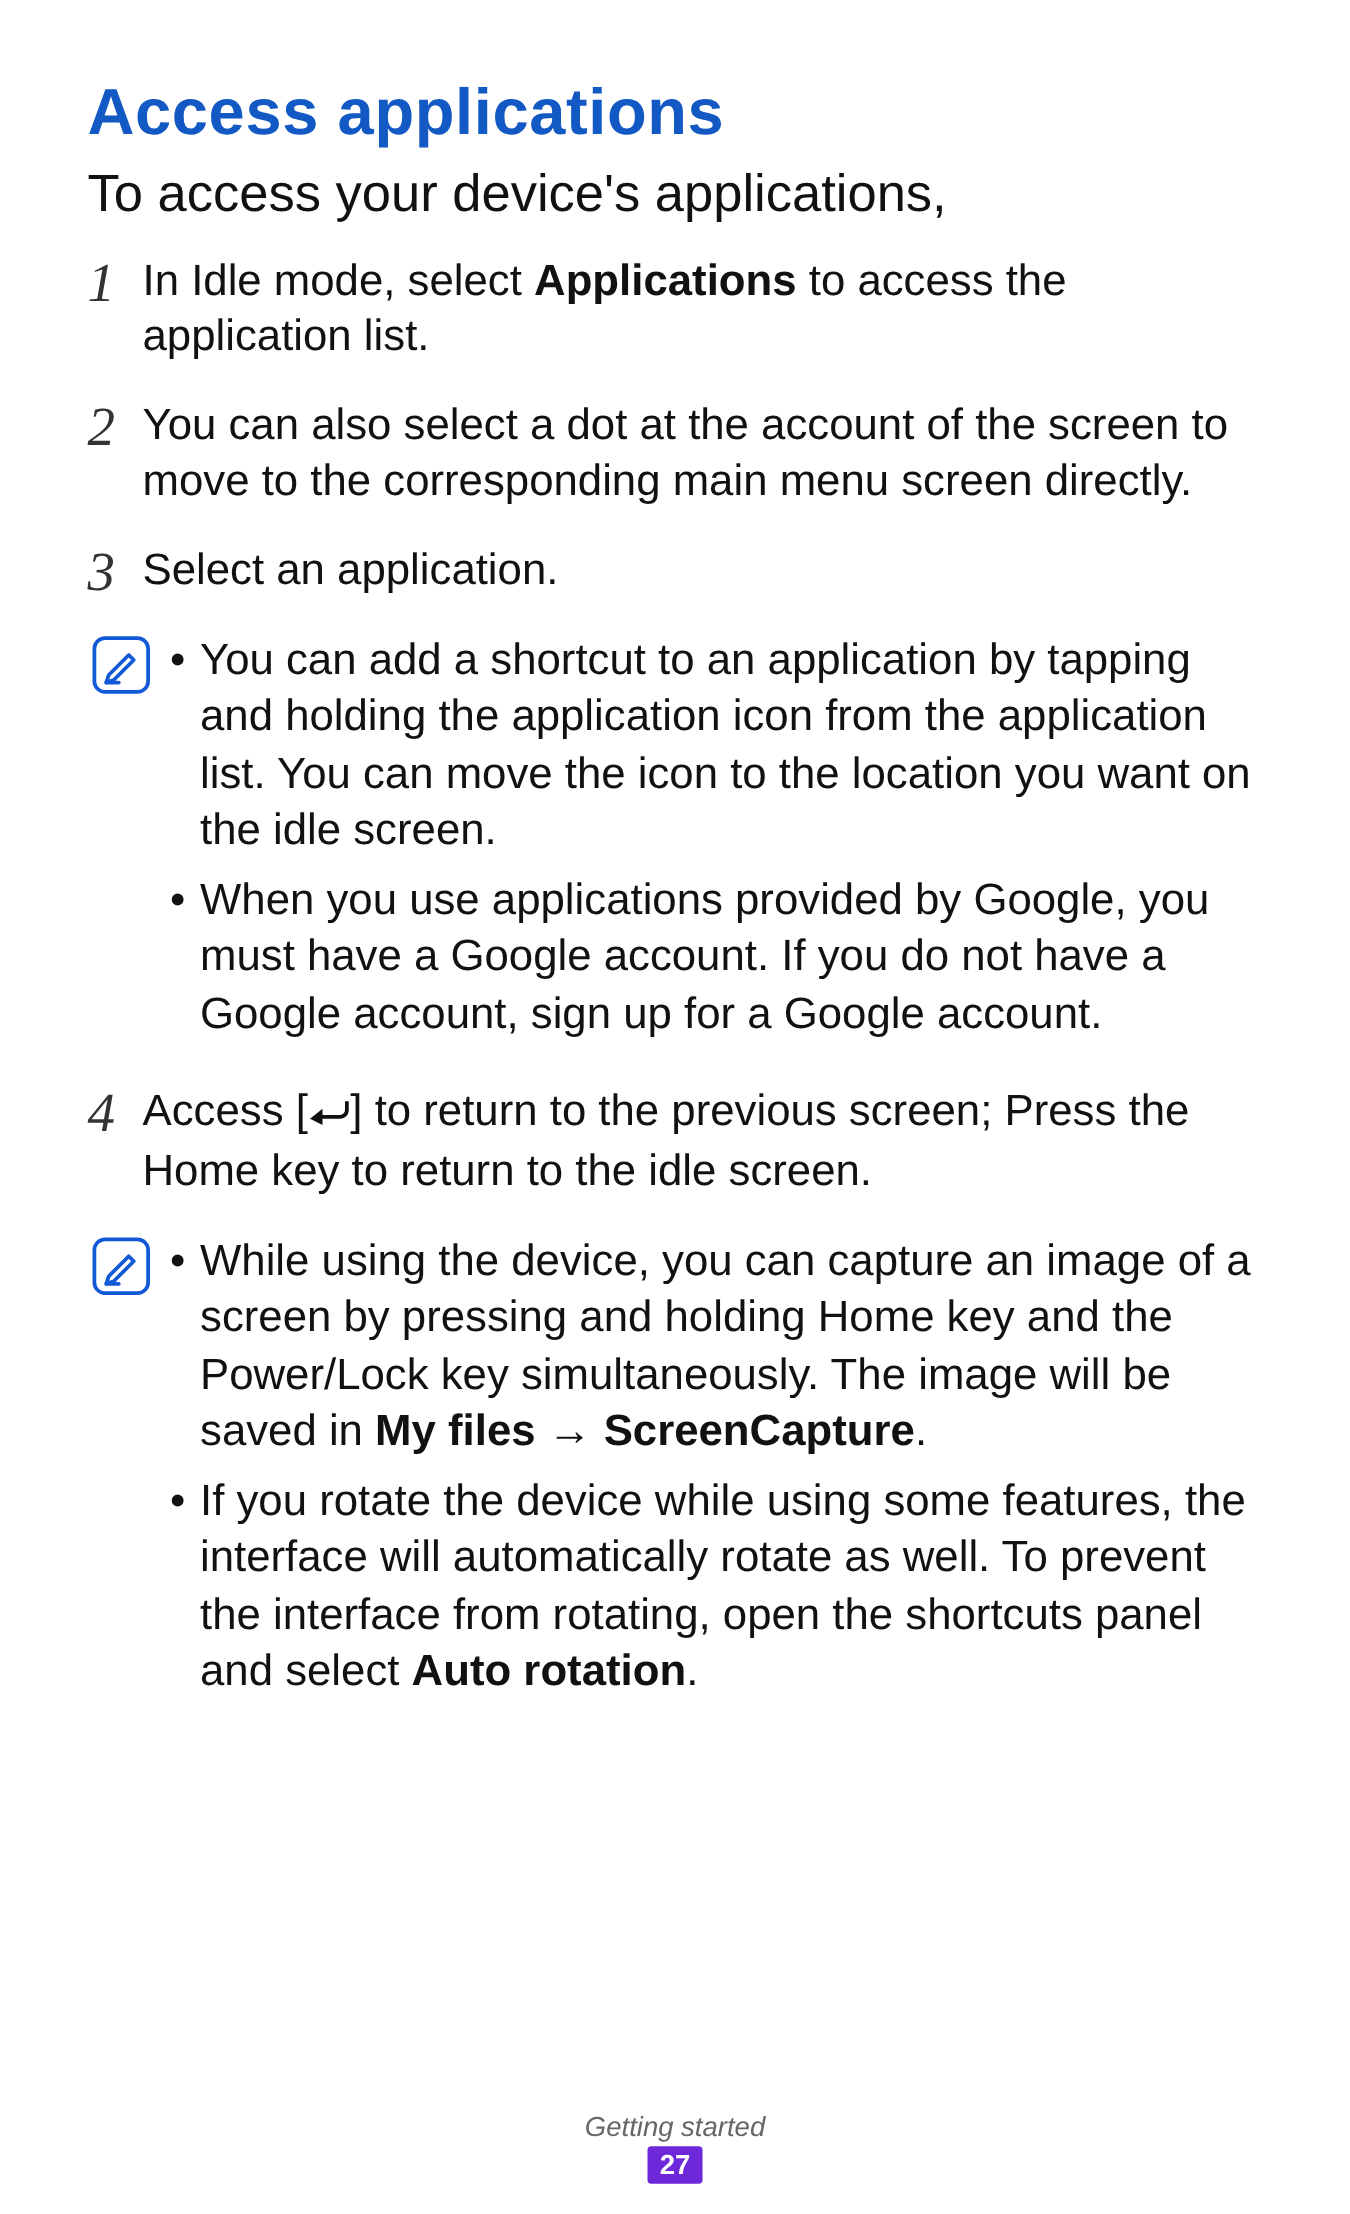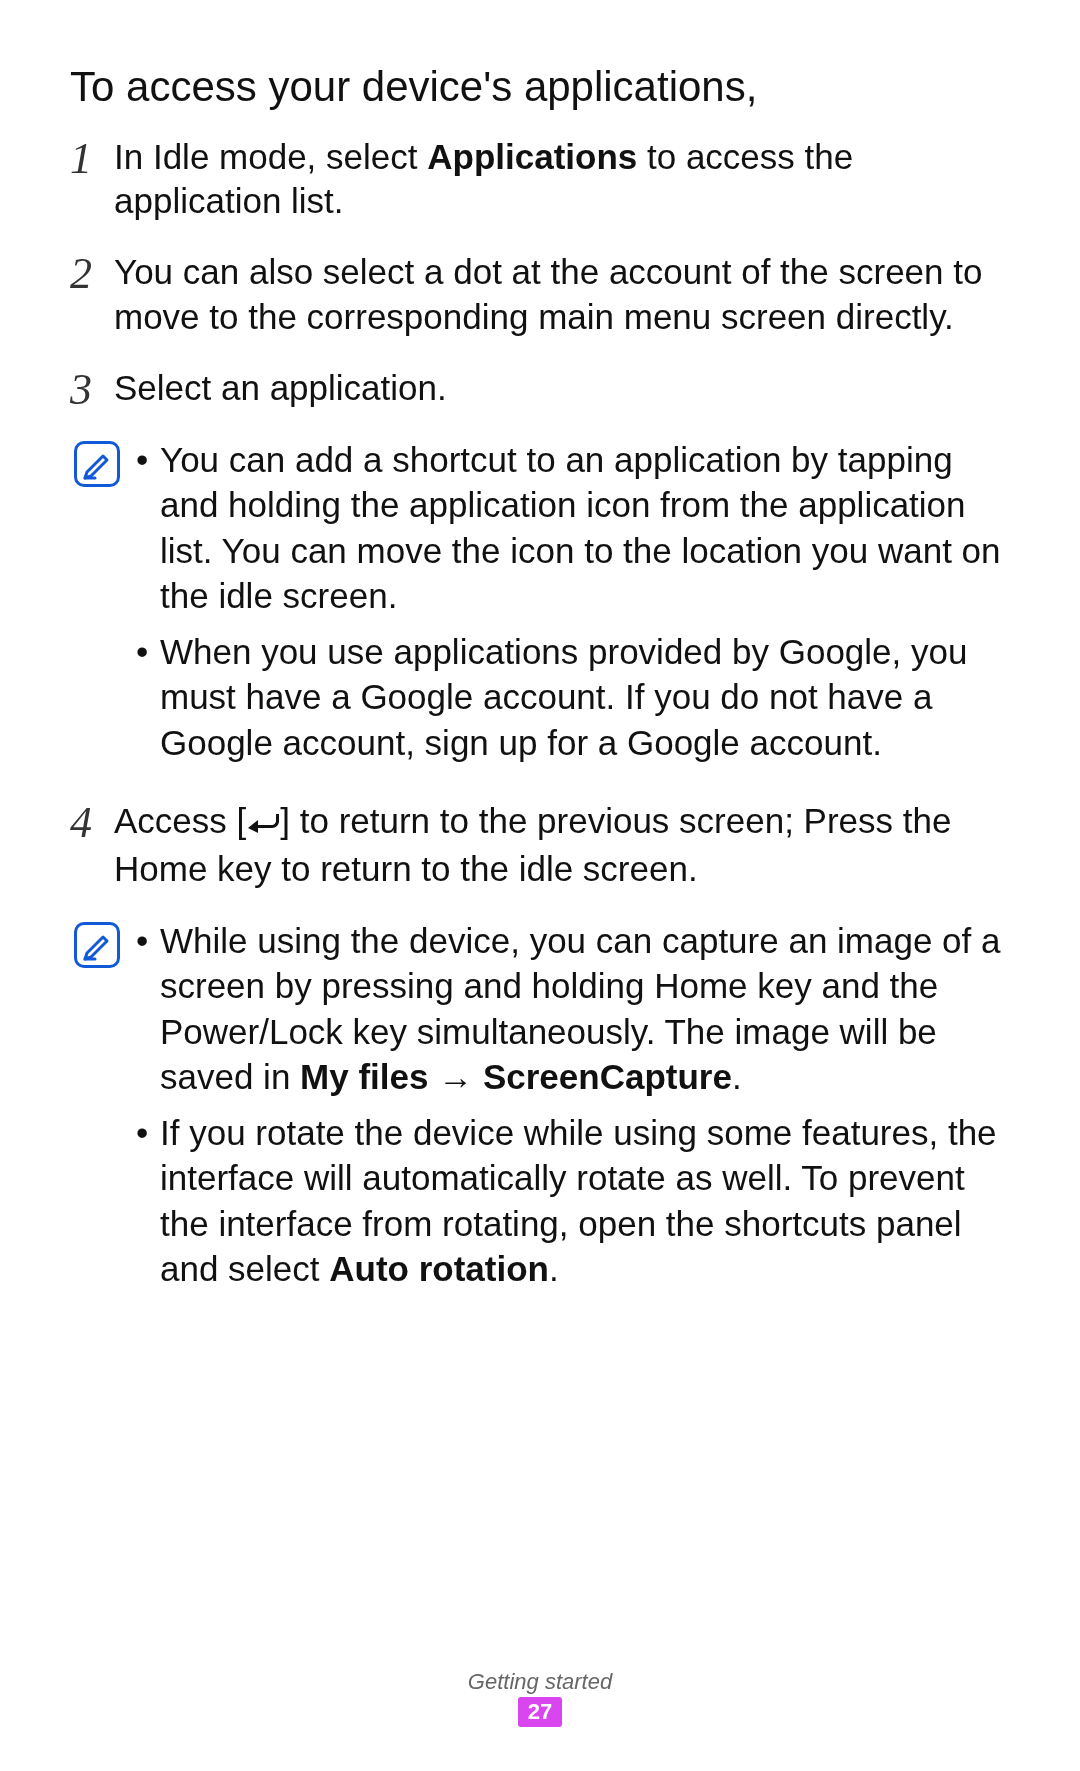--- a/index.html
+++ b/index.html
@@ -109,48 +109,49 @@
   .back-icon {
     display: inline-block;
     vertical-align: -3px;
   }
   .back-icon svg {
     width: 34px;
     height: 28px;
   }
   .footer {
     position: absolute;
-    bottom: 44px;
+    bottom: 24px;
     left: 0;
     width: 100%;
     text-align: center;
     font-size: 22px;
   }
   .footer-label {
     font-style: italic;
     color: #666;
     display: block;
     margin-bottom: 2px;
   }
   .page-num {
     display: inline-block;
-    background: #d946ef;
+    background: #6d28d9;
     color: #fff;
     font-style: normal;
     font-weight: 600;
     padding: 2px 10px;
     border-radius: 3px;
     font-size: 22px;
   }
 </style>
 </head>
 <body>
 
 <div class="page">
 
+  <h2 class="heading">Access applications</h2>
 
   <p class="intro">To access your device's applications,</p>
 
   <ol class="steps">
 
     <li class="step">
       <span class="step-num">1</span>
       <div class="step-body">
         <p>
           <span>In Idle mode, select </span><span class="bold">Applications</span><span> to access the application list.</span>

